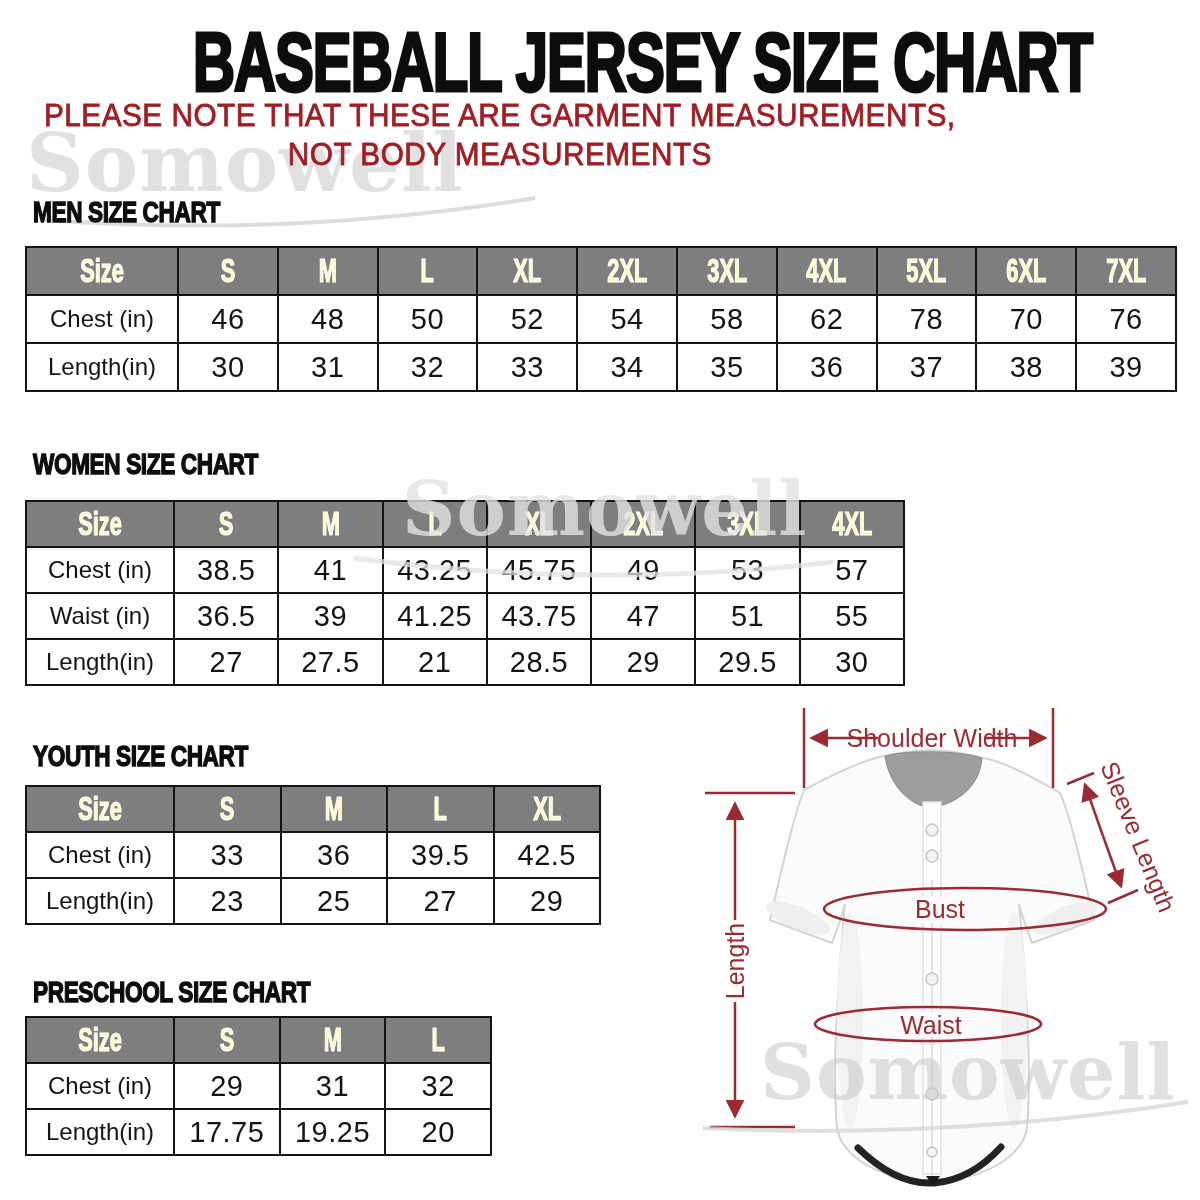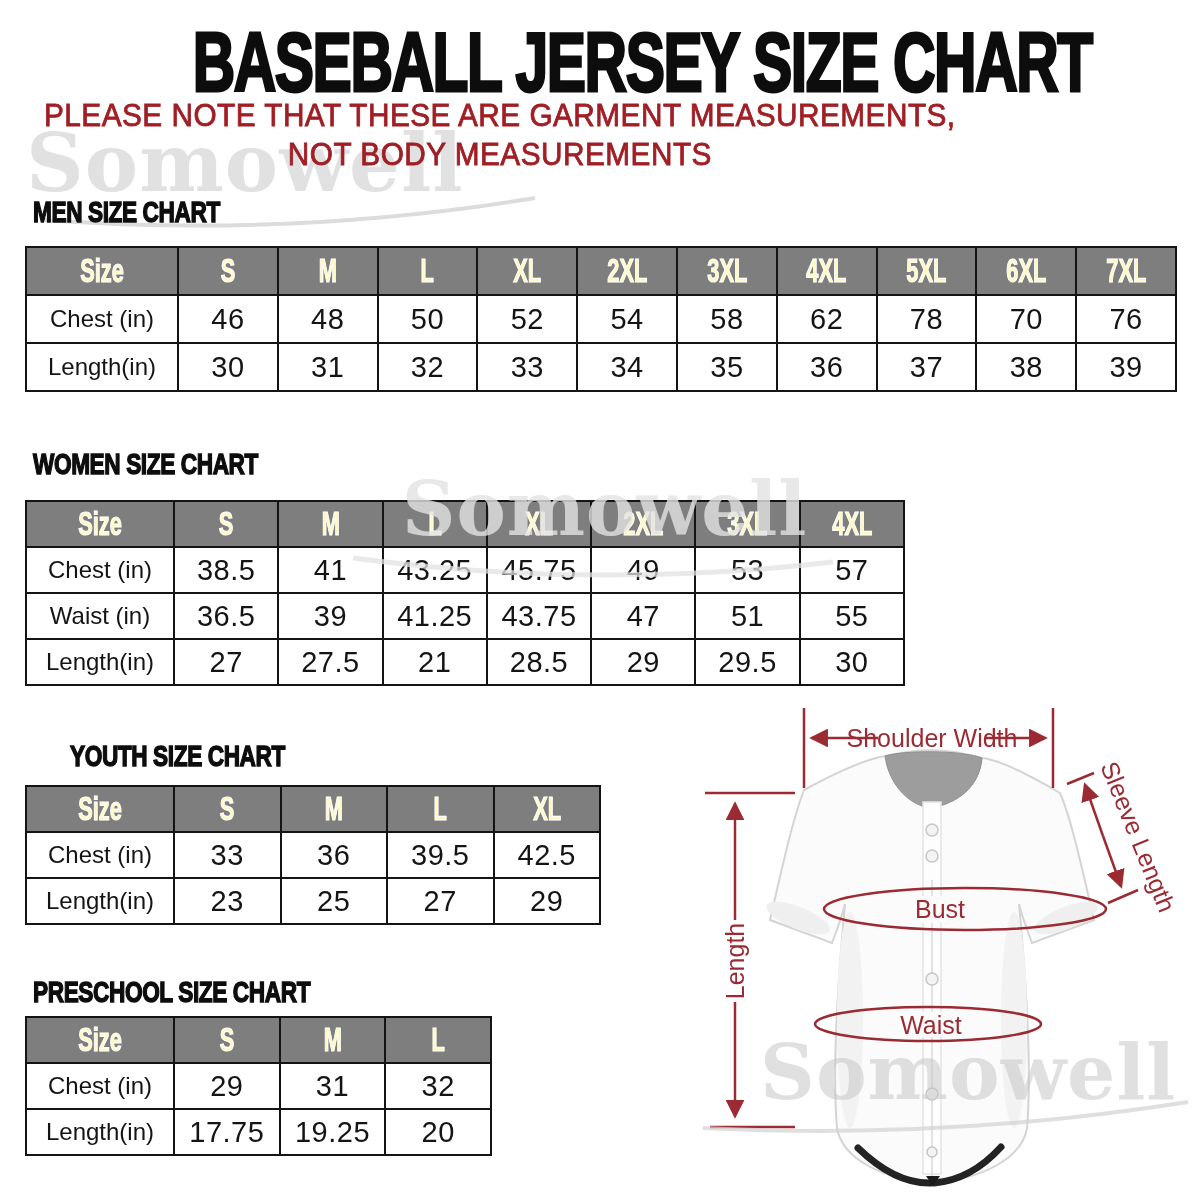--- a/index.html
+++ b/index.html
@@ -173,21 +173,21 @@
   </tbody>
     </table>
 
   <div class="wm wm2">
     <span class="wm-text">Somowell</span>
   </div>
   <svg class="swoosh" style="left:348px;top:548px;z-index:2;" width="490" height="40">
     <path d="M5,10 Q245,42 485,14" stroke="rgba(225,225,225,.75)" stroke-width="5" fill="none"></path>
   </svg>
 
-  <div class="section-heading" style="left:33px;top:740px;margin-left:37px;">
+  <div class="section-heading" style="left:33px;top:740px;">
     <span>YOUTH SIZE CHART</span>
   </div>
   <table class="size-table tbl-youth">
     <colgroup>
         <col style="width:148px">
       </colgroup>
     <tbody>
         <tr>
       <th><span>Size</span></th>
       <th><span>S</span></th>

